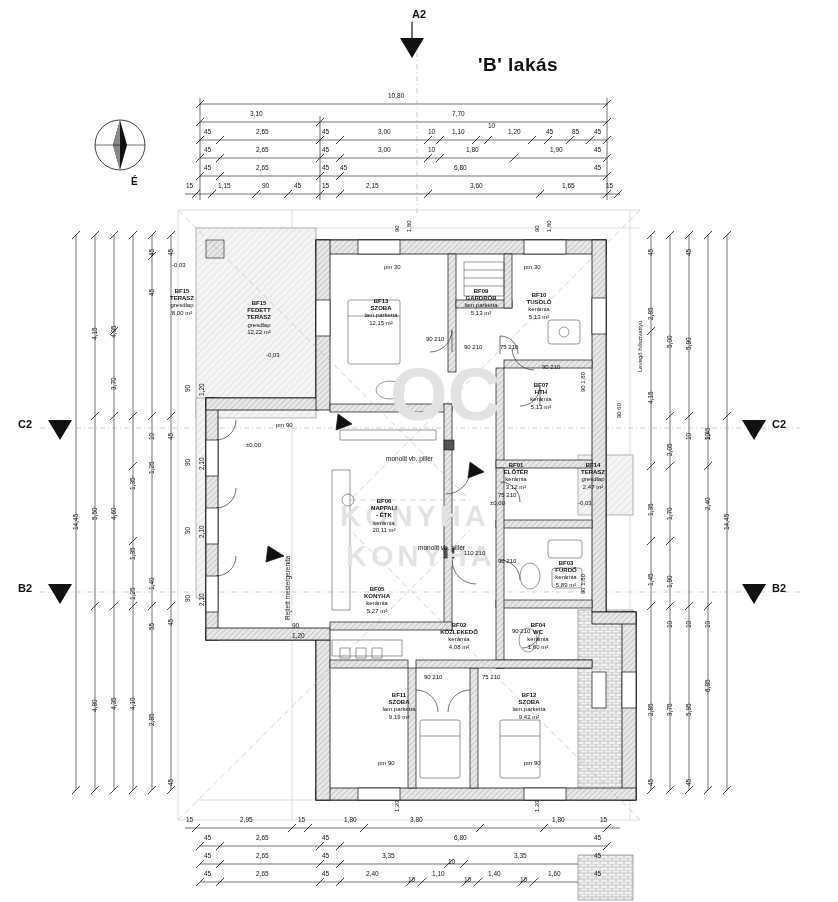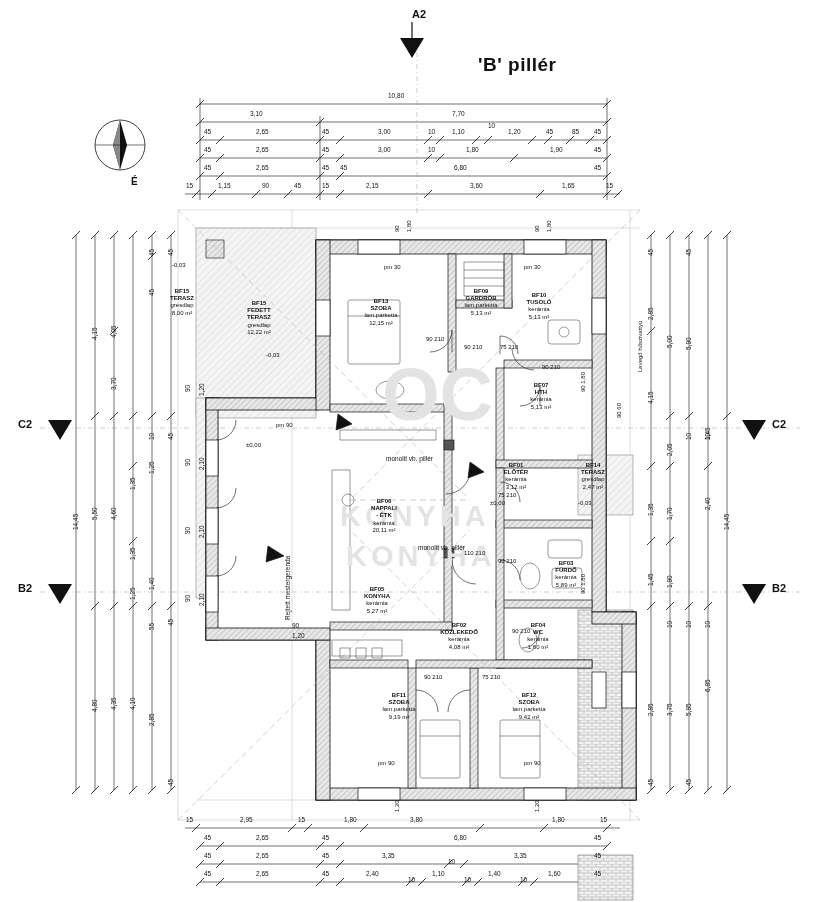--- a/index.html
+++ b/index.html
@@ -378,30 +378,30 @@
     <line x1="412" y1="22" x2="412" y2="38"></line>
   </g>
 
   <g fill="#111" stroke="#111" stroke-width="0.7">
     <polygon points="338,414 352,424 336,430"></polygon>
     <polygon points="268,546 284,556 266,562"></polygon>
     <polygon points="470,462 484,472 468,478"></polygon>
   </g>
 </svg>
 
-<div class="title" style="left:478px;top:54px;">'B' pillér</div>
+<div class="title" style="left:478px;top:54px;">'B' lakás</div>
 
 <div class="axlabel" style="left:412px;top:8px;">A2</div>
 <div class="axlabel" style="left:18px;top:418px;">C2</div>
 <div class="axlabel" style="left:772px;top:418px;">C2</div>
 <div class="axlabel" style="left:18px;top:582px;">B2</div>
 <div class="axlabel" style="left:772px;top:582px;">B2</div>
 <div class="axlabel" style="left:131px;top:176px;font-size:10px;">É</div>
 
-<div class="wm" style="left:382px;top:352px;font-size:74px;">OC</div>
+<div class="wm" style="left:390px;top:352px;font-size:74px;">OC</div>
 <div class="wm" style="left:340px;top:500px;font-size:29px;letter-spacing:4px;">KONYHA</div>
 <div class="wm" style="left:346px;top:540px;font-size:29px;letter-spacing:4px;">KONYHA</div>
 
 <div class="lbl" style="left:386px;top:455px;font-size:6.5px;">monolit vb. pillér</div>
 <div class="lbl" style="left:418px;top:544px;font-size:6.5px;">monolit vb. pillér</div>
 <div class="lbl vert" style="left:284px;top:620px;font-size:6.5px;transform:rotate(-90deg);">Rejtett mestergerenda</div>
 <div class="lbl vert" style="left:637px;top:372px;font-size:6px;transform:rotate(-90deg);">Levegő hőszivattyú</div>
 
 <div class="roomblk" style="left:150px;top:288px;width:64px;">
   <div class="cd">BF15</div>

